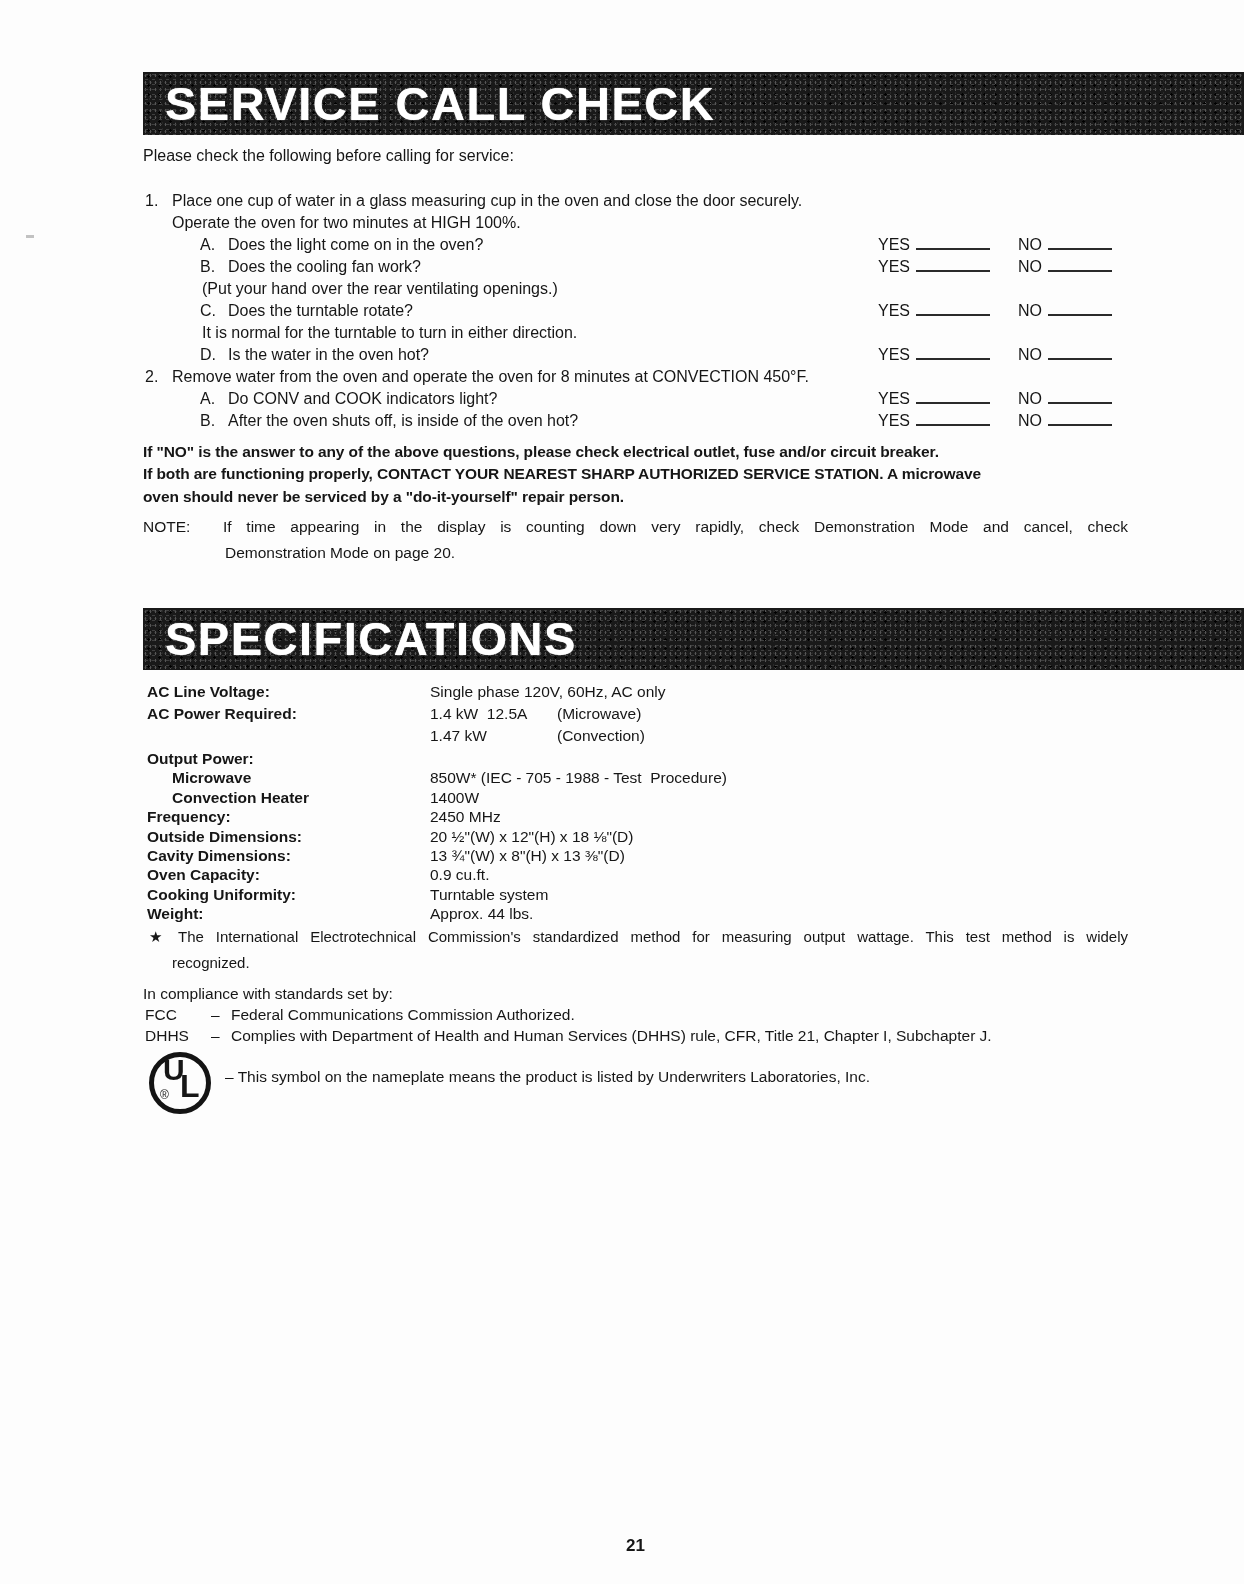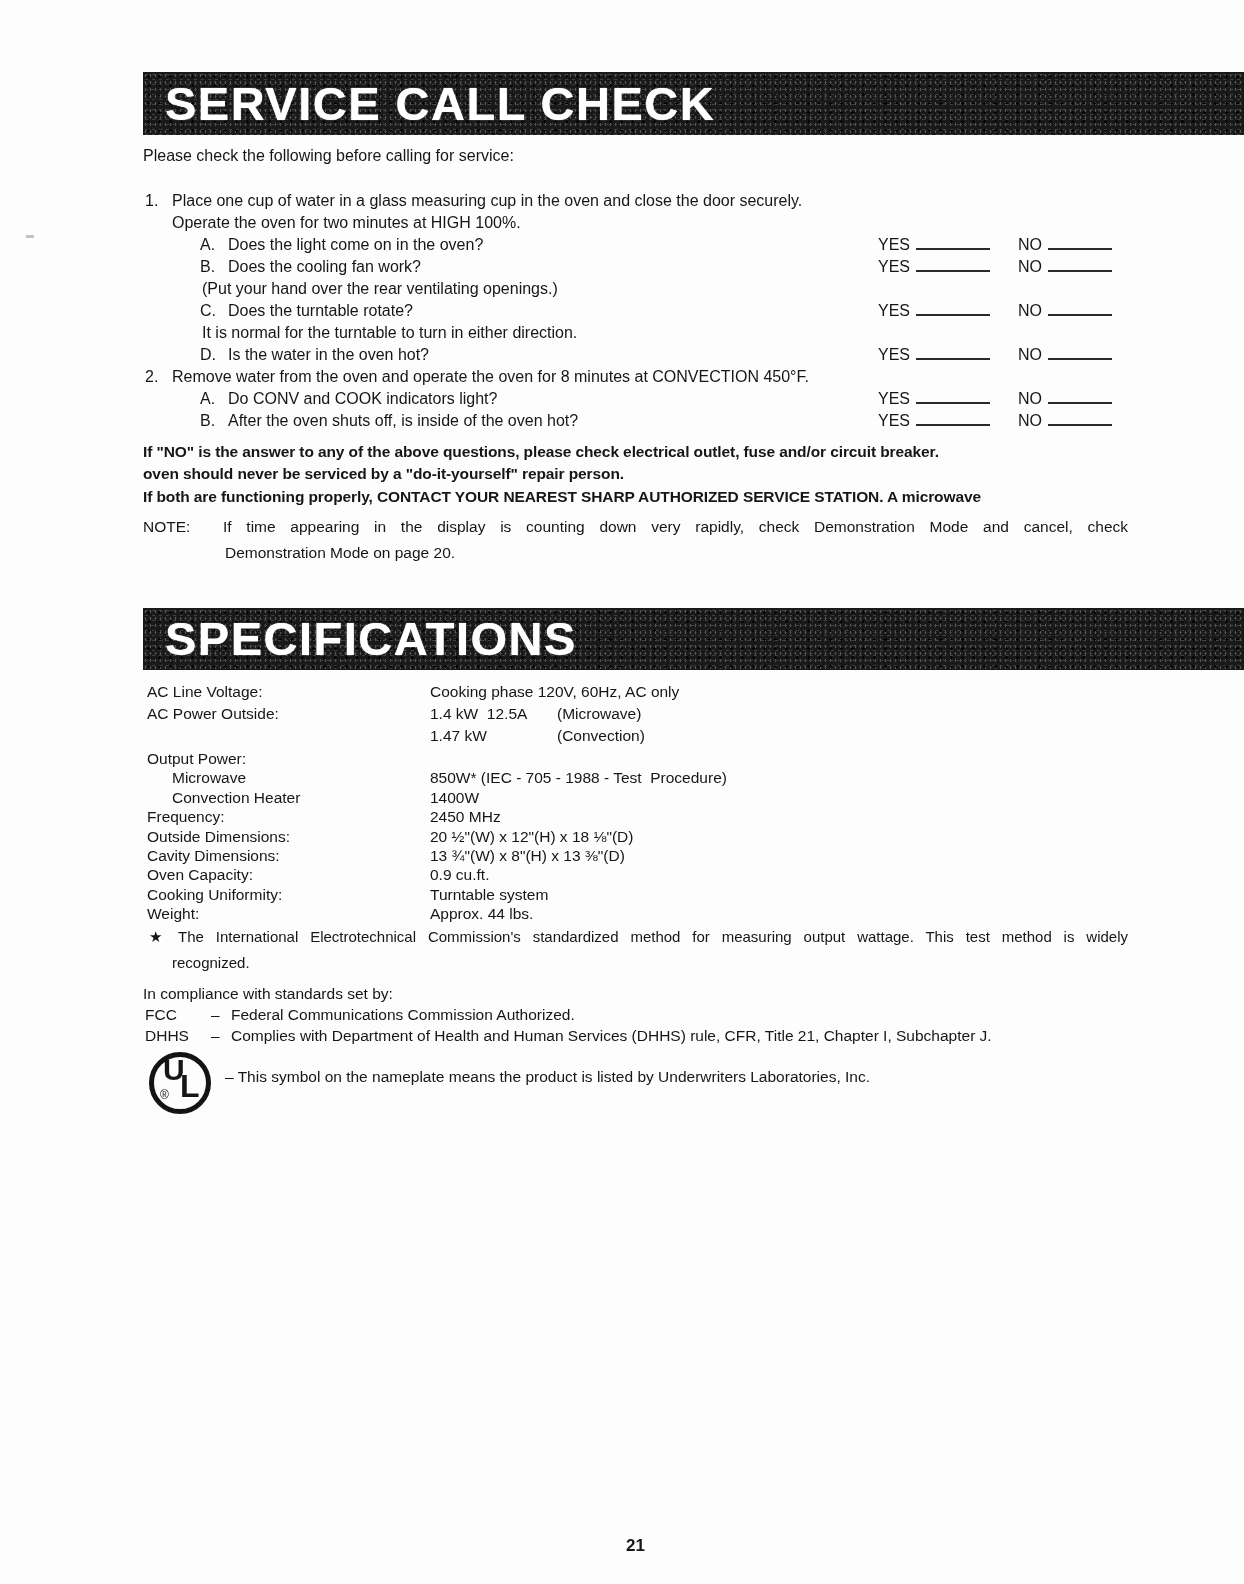--- a/index.html
+++ b/index.html
@@ -46,21 +46,21 @@
   .note { position:absolute; left:143px; top:514px; width:985px; font-size:15.5px; }
   .note-label { position:absolute; left:0; top:0; line-height:26px; }
   .note-body { margin-left:80px; line-height:26px; }
   .note-l1 { text-align:justify; text-align-last:justify; }
   .note-l2 { padding-left:2px; }
   
   .specs { position:absolute; left:143px; top:681px; width:985px; font-size:15.5px; }
   .spec-row { position:relative; height:19.4px; line-height:19.4px; white-space:nowrap; }
   .spec-row.tall { height:22px; line-height:22px; }
   .spec-row.gap { margin-top:2px; }
-  .spec-label { display:inline-block; width:287px; padding-left:4px; }
+  .spec-label { display:inline-block; width:287px; padding-left:4px;font-weight:bold; }
   .spec-label.indent { padding-left:29px; }
   .spec-value { display:inline-block; white-space:pre-wrap; }
   .spec-note { position:absolute; left:414px; top:0; }
   
   .footnote { position:absolute; left:143px; top:924px; width:985px; font-size:15px; }
   .fn-star { position:absolute; left:6px; top:0; line-height:26px; font-size:15px; }
   .fn-l1 { padding-left:35px; line-height:26px; text-align:justify; text-align-last:justify; }
   .fn-l2 { padding-left:29px; line-height:26px; }
   
   .compliance { position:absolute; left:143px; top:983px; width:985px; font-size:15.5px; }
@@ -175,40 +175,40 @@
         <span class="yn-label">YES</span>
           <span class="yn-line yes"></span>
           <span class="yn-label">NO</span>
           <span class="yn-line no"></span>
       </span>
     </div>
   </div>
 
   <div class="warning">
     <div>If "NO" is the answer to any of the above questions, please check electrical outlet, fuse and/or circuit breaker.</div>
+    <div>If both are functioning properly, CONTACT YOUR NEAREST SHARP AUTHORIZED SERVICE STATION. A microwave</div>
     <div>oven should never be serviced by a "do-it-yourself" repair person.</div>
-    <div>If both are functioning properly, CONTACT YOUR NEAREST SHARP AUTHORIZED SERVICE STATION. A microwave</div>
   </div>
 
   <div class="note">
     <span class="note-label">NOTE:</span>
     <div class="note-body">
       <div class="note-l1">If time appearing in the display is counting down very rapidly, check Demonstration Mode and cancel, check</div>
       <div class="note-l2">Demonstration Mode on page 20.</div>
     </div>
   </div>
 
   <div class="bar bar2"><span>SPECIFICATIONS</span></div>
 
   <div class="specs">
     <div class="spec-row tall">
-      <span class="spec-label">AC Line Voltage:</span><span class="spec-value">Cooking phase 120V, 60Hz, AC only</span>
+      <span class="spec-label">AC Line Voltage:</span><span class="spec-value">Single phase 120V, 60Hz, AC only</span>
     </div>
     <div class="spec-row tall">
-      <span class="spec-label">AC Power Outside:</span><span class="spec-value">1.4 kW  12.5A</span><span class="spec-note">(Microwave)</span>
+      <span class="spec-label">AC Power Required:</span><span class="spec-value">1.4 kW  12.5A</span><span class="spec-note">(Microwave)</span>
     </div>
     <div class="spec-row tall">
       <span class="spec-label"></span><span class="spec-value">1.47 kW</span><span class="spec-note">(Convection)</span>
     </div>
     <div class="spec-row gap">
       <span class="spec-label">Output Power:</span>
     </div>
     <div class="spec-row">
       <span class="spec-label indent">Microwave</span><span class="spec-value">850W* (IEC - 705 - 1988 - Test  Procedure)</span>
     </div>

